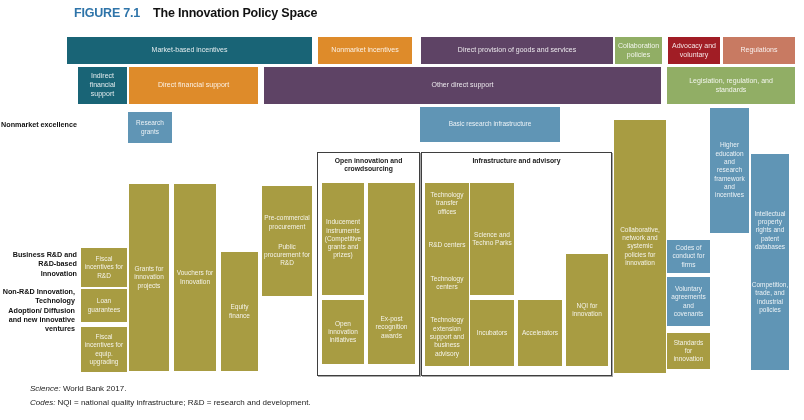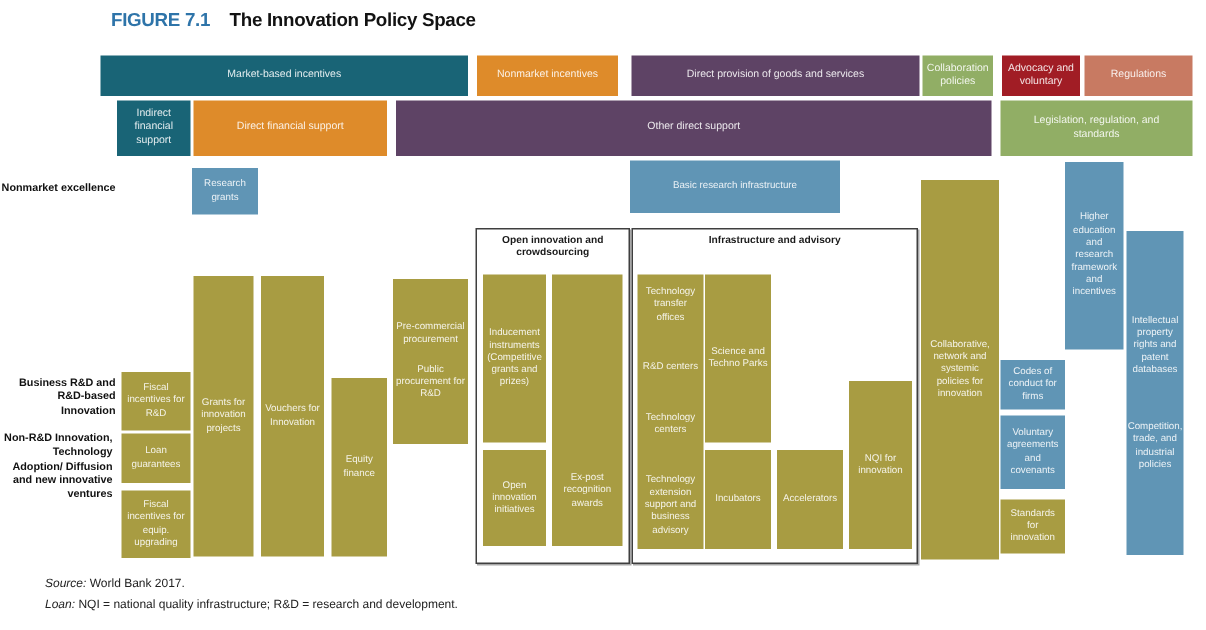--- a/index.html
+++ b/index.html
@@ -107,16 +107,16 @@
   <div class="box olive" style="left:470px;top:183px;width:44px;height:112px;">Science and Techno Parks</div>
   <div class="box olive" style="left:470px;top:300px;width:44px;height:66px;">Incubators</div>
   <div class="box olive" style="left:518px;top:300px;width:44px;height:66px;">Accelerators</div>
   <div class="box olive" style="left:566px;top:254px;width:42px;height:112px;">NQI for innovation</div>
 
   <div class="box olive" style="left:614px;top:120px;width:52px;height:253px;">Collaborative, network and systemic policies for innovation</div>
   <div class="box blue" style="left:667px;top:240px;width:43px;height:33px;">Codes of conduct for firms</div>
   <div class="box blue" style="left:667px;top:277px;width:43px;height:49px;">Voluntary agreements and covenants</div>
   <div class="box olive" style="left:667px;top:333px;width:43px;height:36px;">Standards for innovation</div>
 
-  <div class="footer" style="top:384px;"><i>Source:</i><span> World Bank 2017.</span></div>
-  <div class="footer" style="top:398px;"><i>Loan:</i><span> NQI = national quality infrastructure; R&amp;D = research and development.</span></div>
+  <div class="footer" style="top:384px;"><i>Science:</i><span> World Bank 2017.</span></div>
+  <div class="footer" style="top:398px;"><i>Codes:</i><span> NQI = national quality infrastructure; R&amp;D = research and development.</span></div>
 
 </div>
 
 </body></html>

